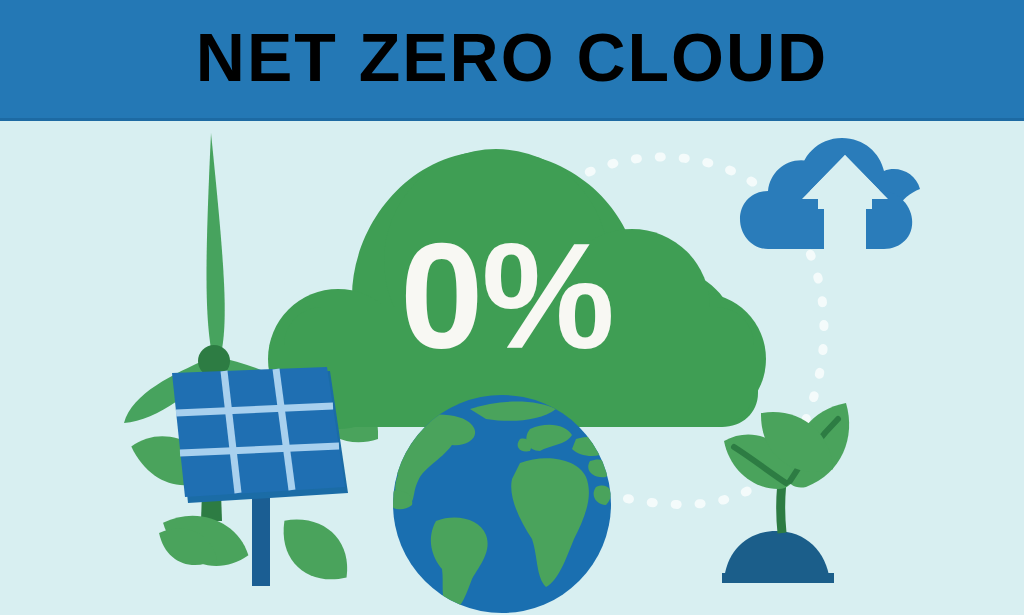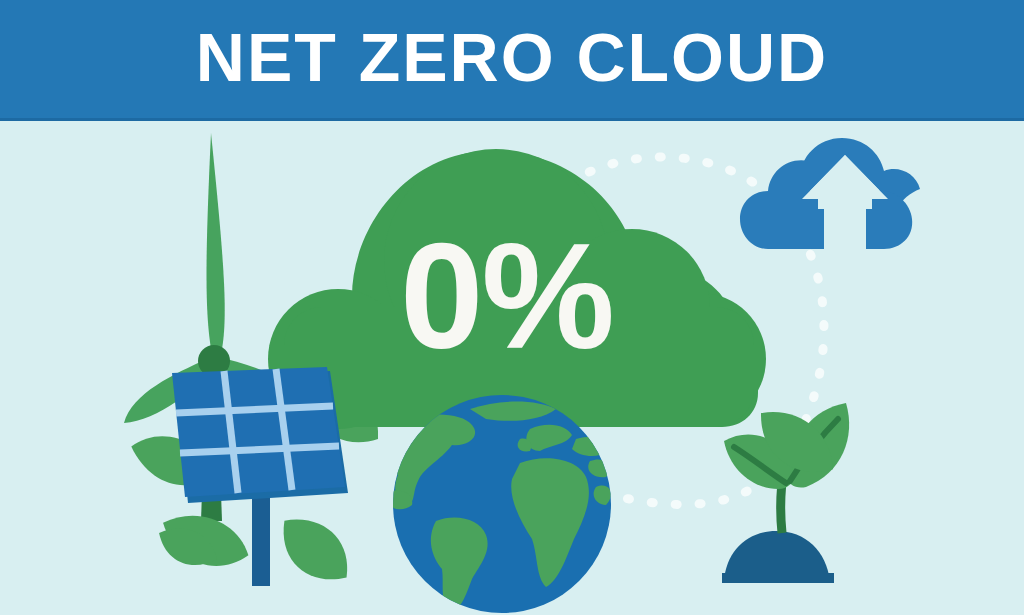--- a/index.html
+++ b/index.html
@@ -23,21 +23,21 @@
     left: 0;
     top: 0;
     width: 1024px;
     height: 118px;
     background: #2478b5;
     display: flex;
     align-items: center;
     justify-content: center;
   }
   #banner-title {
-    color: #ffffff;
+    color: #000000;
     font-family: "Liberation Sans", sans-serif;
     font-weight: bold;
     font-size: 68px;
     letter-spacing: 2px;
     line-height: 1;
     margin: 0;
     padding: 0 0 4px 0;
     white-space: nowrap;
     text-align: center;
     user-select: none;

